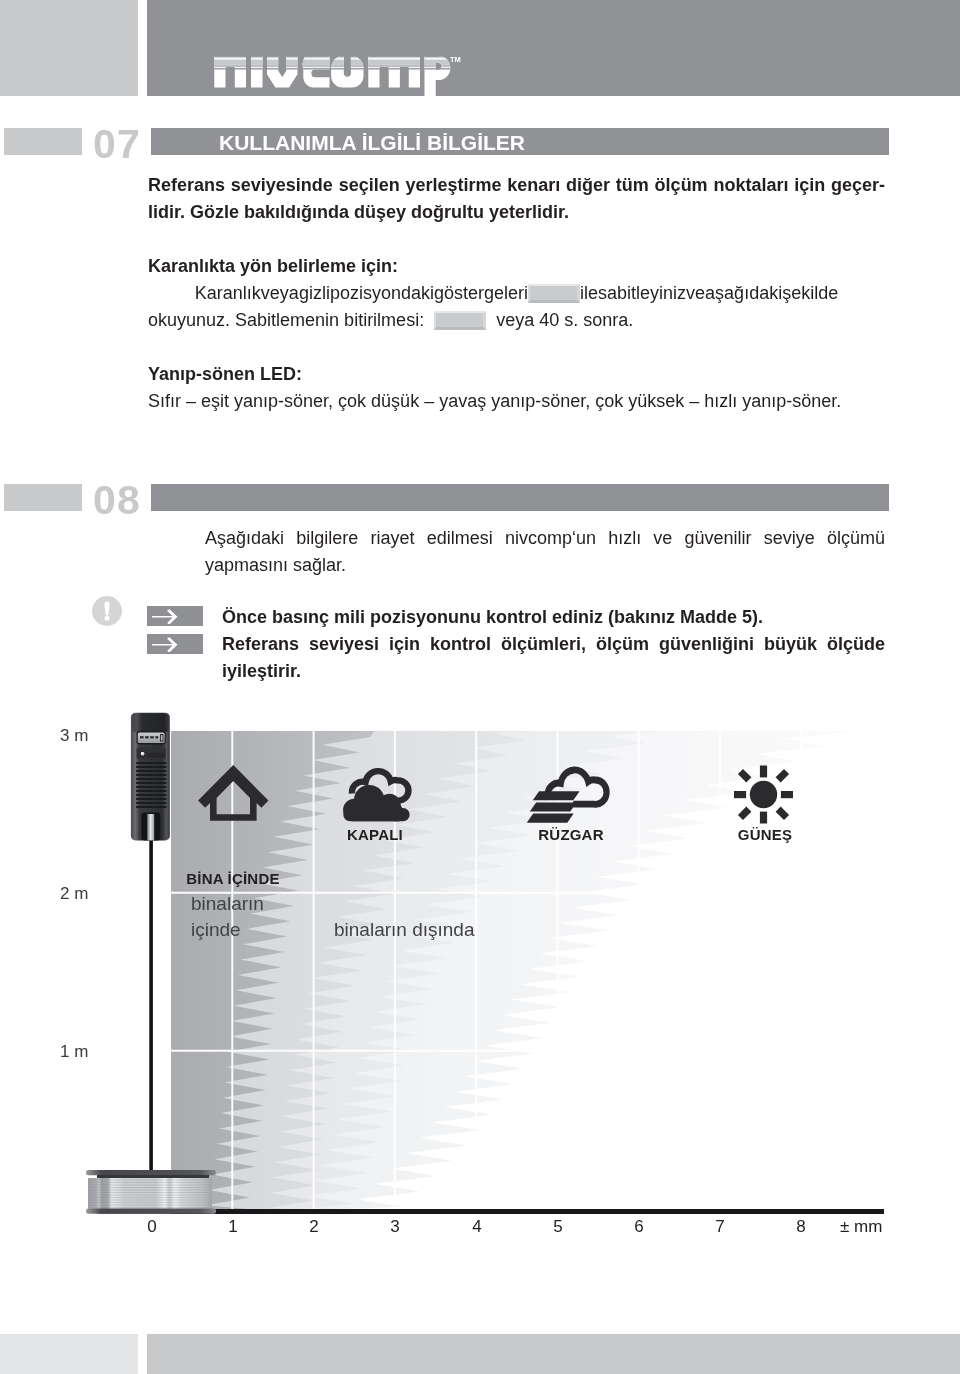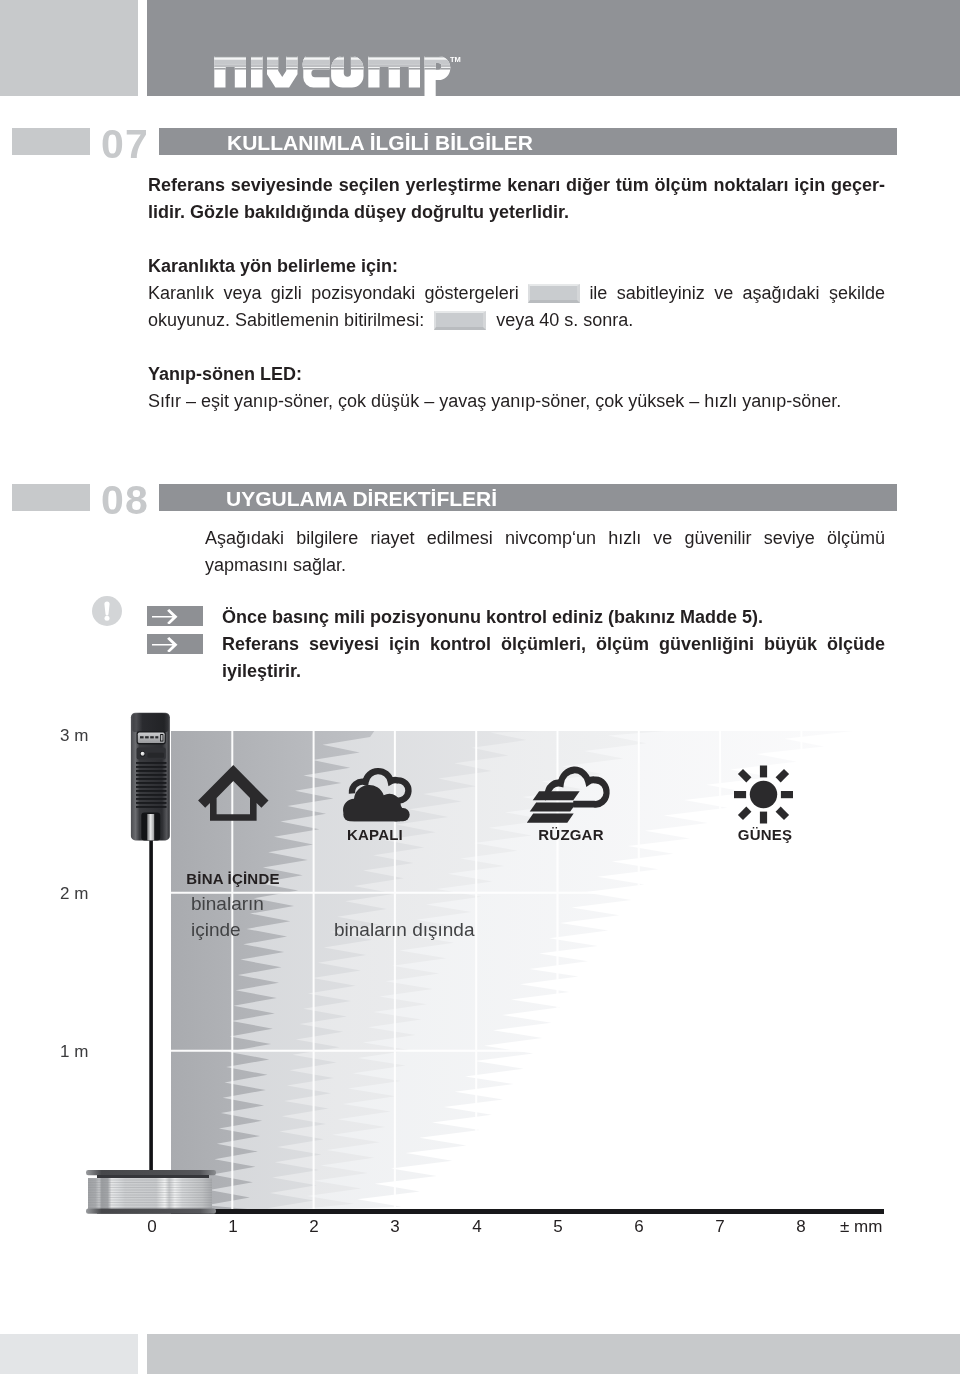--- a/index.html
+++ b/index.html
@@ -7,21 +7,21 @@
        font-family:"Liberation Sans",sans-serif;position:relative;overflow:hidden;}
   .page{position:absolute;left:0;top:0;width:960px;height:1374px;overflow:hidden;}
 
   
   .hdr-light{position:absolute;left:0;top:0;width:138px;height:96px;background:#c7c9cb;}
   .hdr-dark{position:absolute;left:147px;top:0;width:813px;height:96px;background:#909296;}
   .logo{position:absolute;left:214px;top:56px;}
   .logo svg{display:block;}
 
   
-  .sec{position:absolute;left:12px;height:27px;width:804px;}
+  .sec{position:absolute;left:4px;height:27px;width:804px;}
   .sbar-l{position:absolute;left:0;top:0;width:78px;height:27px;background:#c7c9cb;}
   .snum{position:absolute;left:89px;top:-4px;font-size:41px;font-weight:700;color:#c7c9cb;
         line-height:1;letter-spacing:1.2px;}
   .sbar-r{position:absolute;left:147px;top:0;width:738px;height:27px;background:#909296;}
   .stitle{position:absolute;top:0;height:27px;line-height:30px;color:#fff;
           font-size:21px;font-weight:700;letter-spacing:0px;}
 
   
   .txt{position:absolute;color:#231f20;font-size:18px;line-height:27px;}
   .b{font-weight:700;}
@@ -104,21 +104,21 @@
   </div>
 
   <div class="txt b" style="left:148px;top:253px">Karanlıkta yön belirleme için:</div>
 
   <div class="txt b" style="left:148px;top:172px;width:737px">
     <div class="just" style="width:737px;height:27px;overflow:hidden"><span>Referans seviyesinde seçilen yerleştirme kenarı diğer tüm ölçüm noktaları için geçer-</span><span style="display:inline-block;width:100%"></span></div>
     <div style="width:737px;height:27px">lidir. Gözle bakıldığında düşey doğrultu yeterlidir.</div>
   </div>
 
   <div class="txt" style="left:148px;top:280px;width:737px">
-    <div class="ln" style="display:flex;align-items:baseline;white-space:nowrap;height:27px;justify-content:space-between;">
+    <div class="ln" style="display:flex;align-items:baseline;white-space:nowrap;height:27px;justify-content:center;">
       <span>Karanlık</span>
       <span>veya</span>
       <span>gizli</span>
       <span>pozisyondaki</span>
       <span>göstergeleri</span>
       <span class="btnph"></span>
       <span>ile</span>
       <span>sabitleyiniz</span>
       <span>ve</span>
       <span>aşağıdaki</span>
@@ -131,21 +131,20 @@
     </div>
   </div>
 
   <div class="txt b" style="left:148px;top:361px">Yanıp-sönen LED:</div>
   <div class="txt" style="left:148px;top:388px;width:737px">Sıfır – eşit yanıp-söner, çok düşük – yavaş yanıp-söner, çok yüksek – hızlı yanıp-söner.</div>
 
   <div class="sec" style="top:484px">
     <div class="sbar-l"></div>
     <div class="snum">08</div>
     <div class="sbar-r"></div>
-    <div class="stitle" style="left:214px">UYGULAMA DİREKTİFLERİ</div>
   </div>
 
   <div class="txt just" style="left:205px;top:525px;width:680px">Aşağıdaki bilgilere riayet edilmesi nivcomp‘un hızlı ve güvenilir seviye ölçümü yapmasını sağlar.</div>
 
   <div class="warn" style="left:92px;top:596px">
     <svg width="30" height="30" viewBox="0 0 30 30">
       <circle cx="15" cy="15" r="15" fill="#d3d5d7"></circle>
       <path d="M15,5.4 a2.6,2.6 0 0 1 2.6,2.6 l-1.1,10.1 a1.5,1.5 0 0 1 -3,0 l-1.1,-10.1 a2.6,2.6 0 0 1 2.6,-2.6 z" fill="#ffffff"></path>
       <circle cx="15" cy="22.3" r="2.5" fill="#ffffff"></circle>
     </svg>

